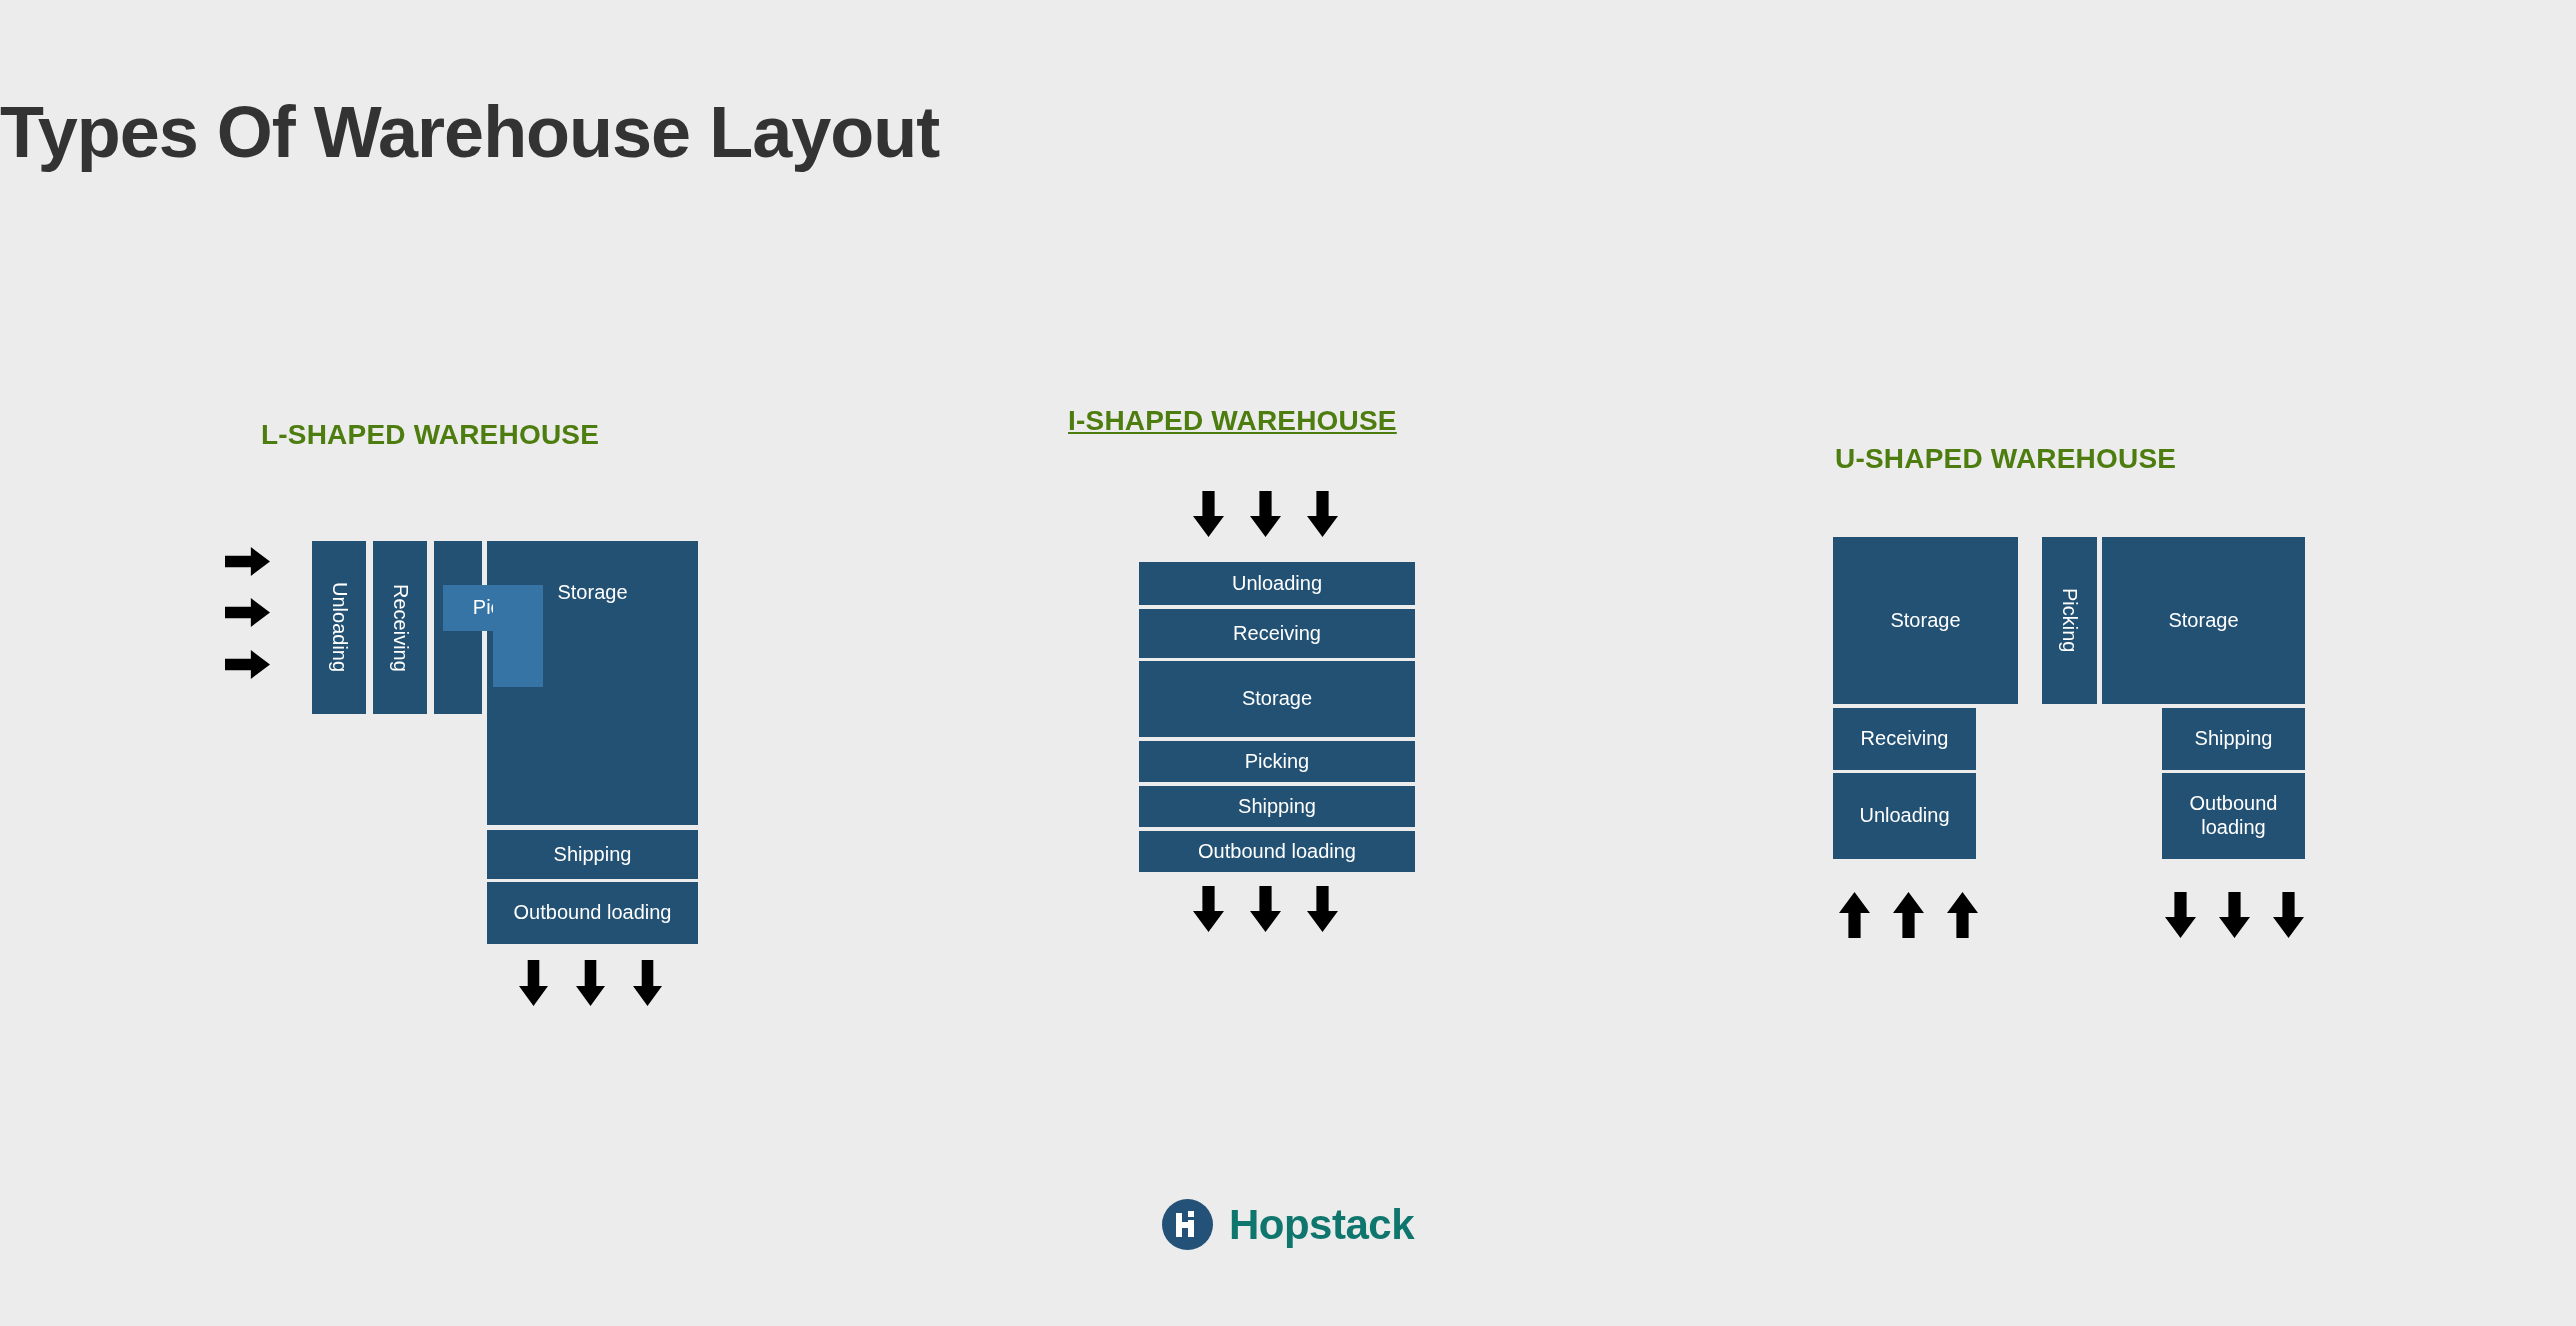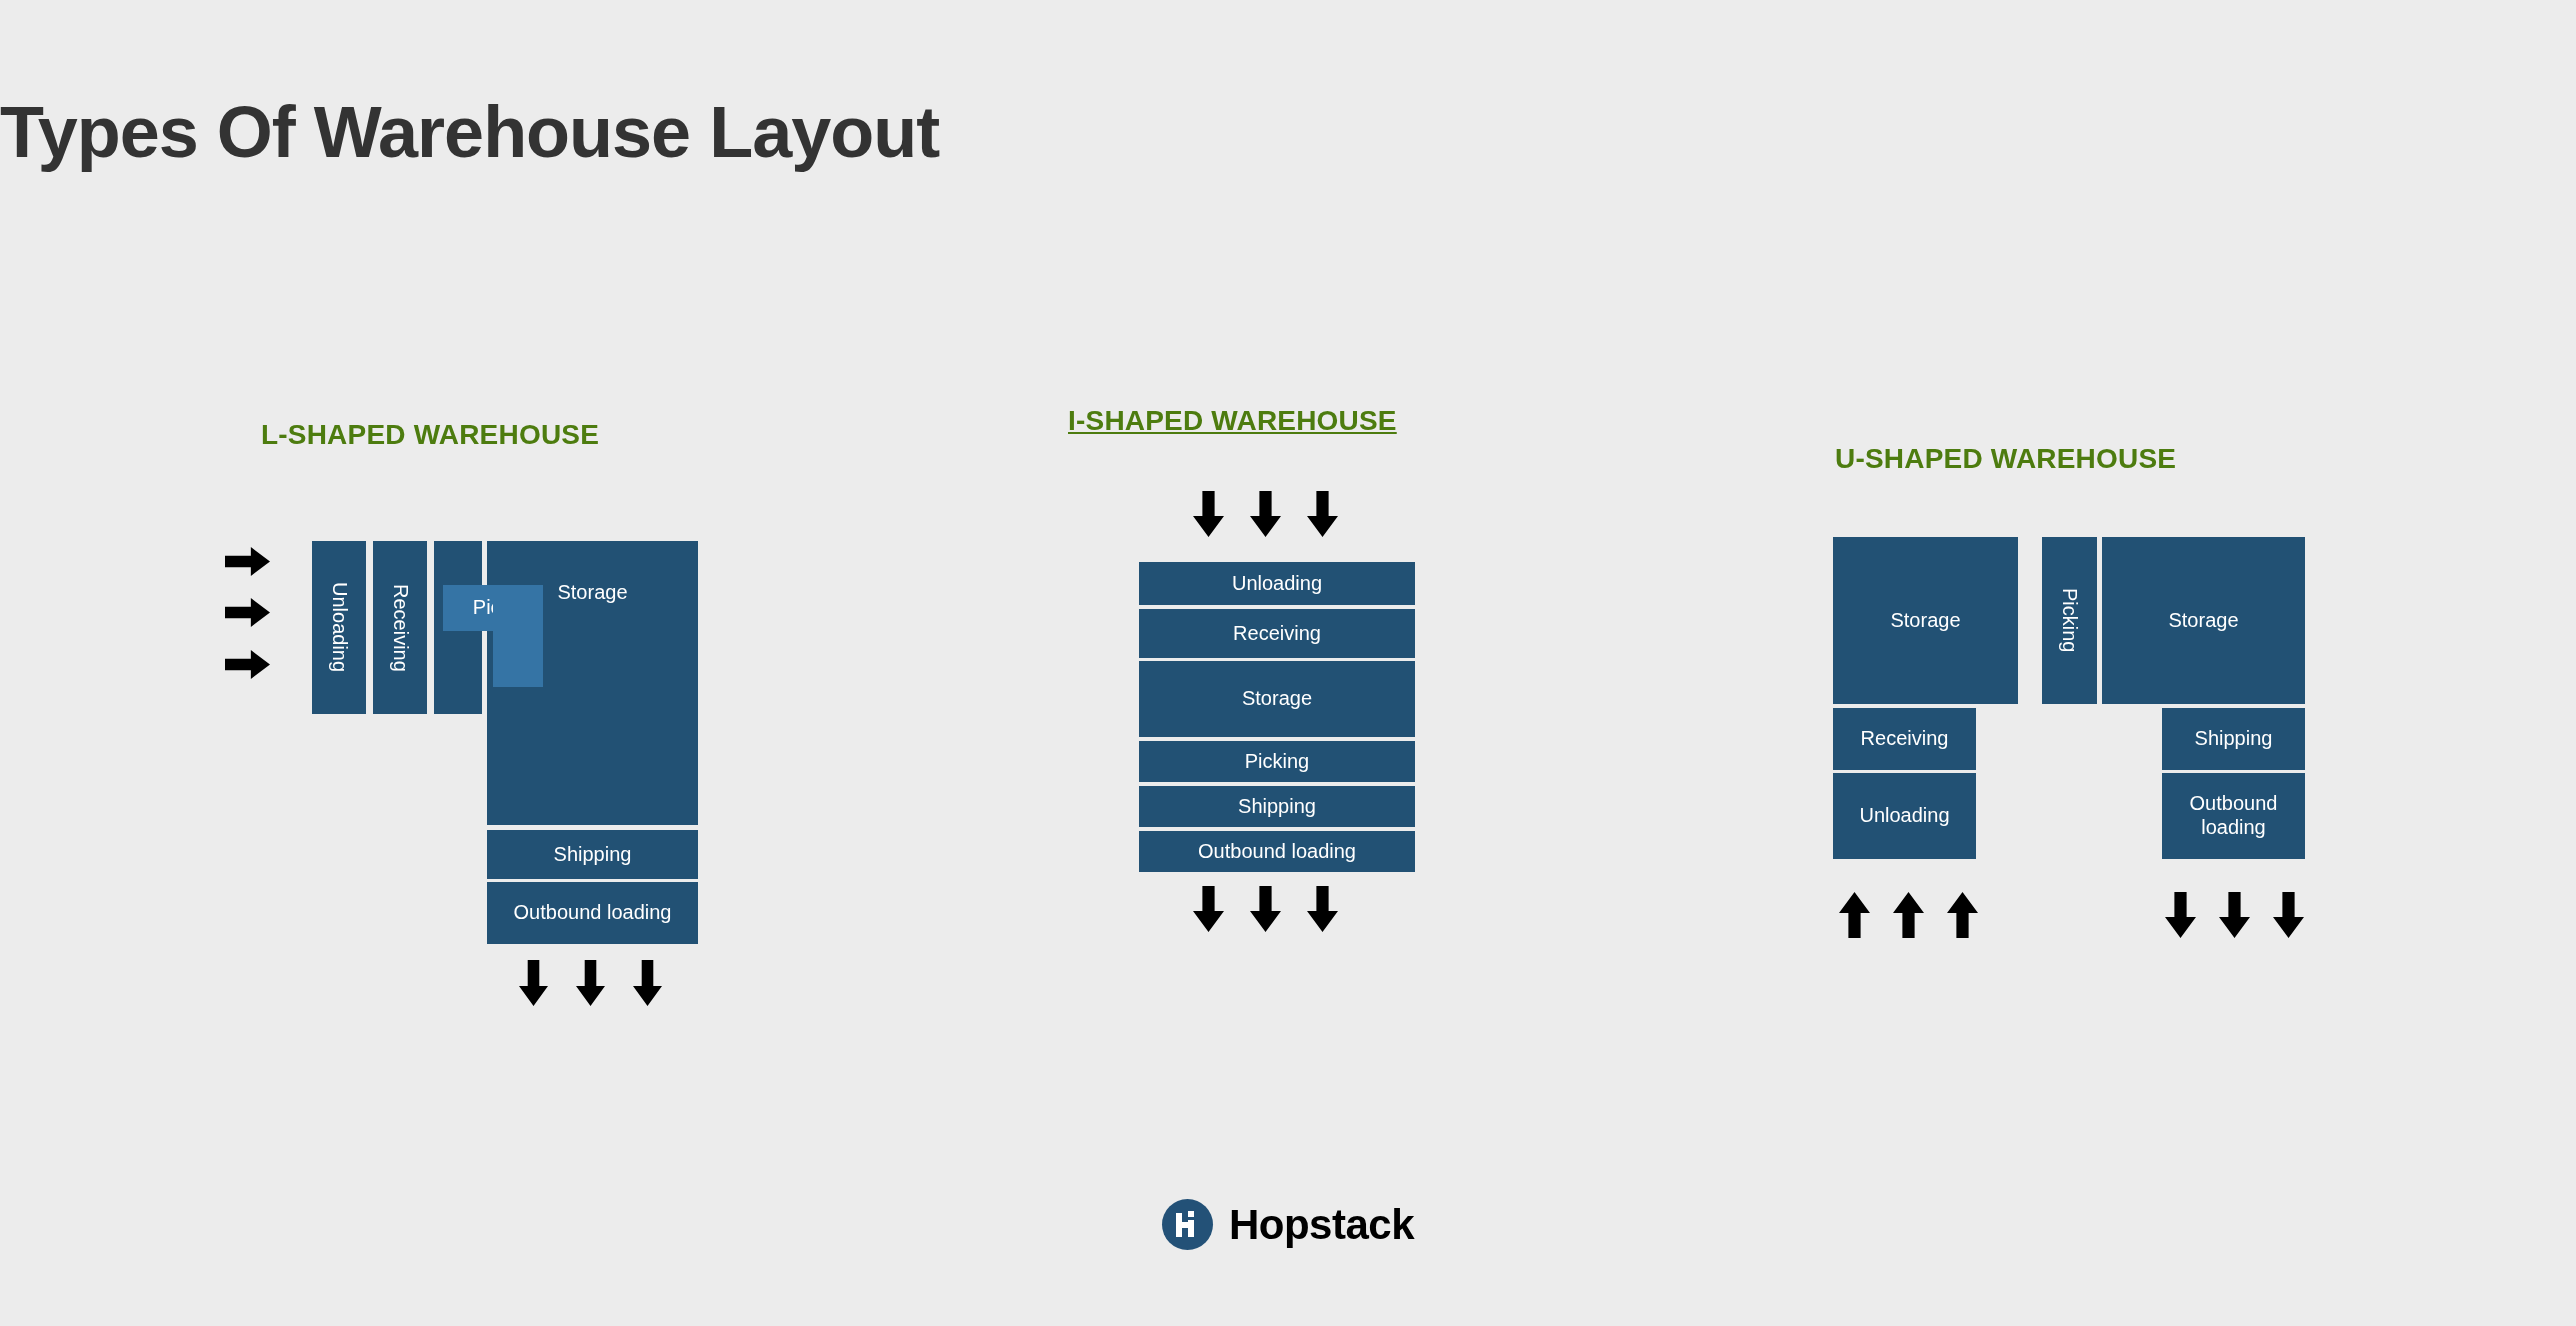--- a/index.html
+++ b/index.html
@@ -121,21 +121,21 @@
   
   #logo-mark .i-dot {
     position: absolute;
     left: 26px; top: 12.4px;
     width: 5.7px; height: 5.7px;
     background: #ffffff;
   }
   #logo-text {
     font-size: 42px;
     font-weight: bold;
-    color: #000000;
+    color: #0f766e;
     letter-spacing: -0.5px;
     white-space: nowrap;
   }
 </style>
 </head>
 <body>
 
 <div id="page-title">Types Of Warehouse Layout</div>
 
 <div class="panel" style="left:172px; top:419px; width:686px; height:610px;">

